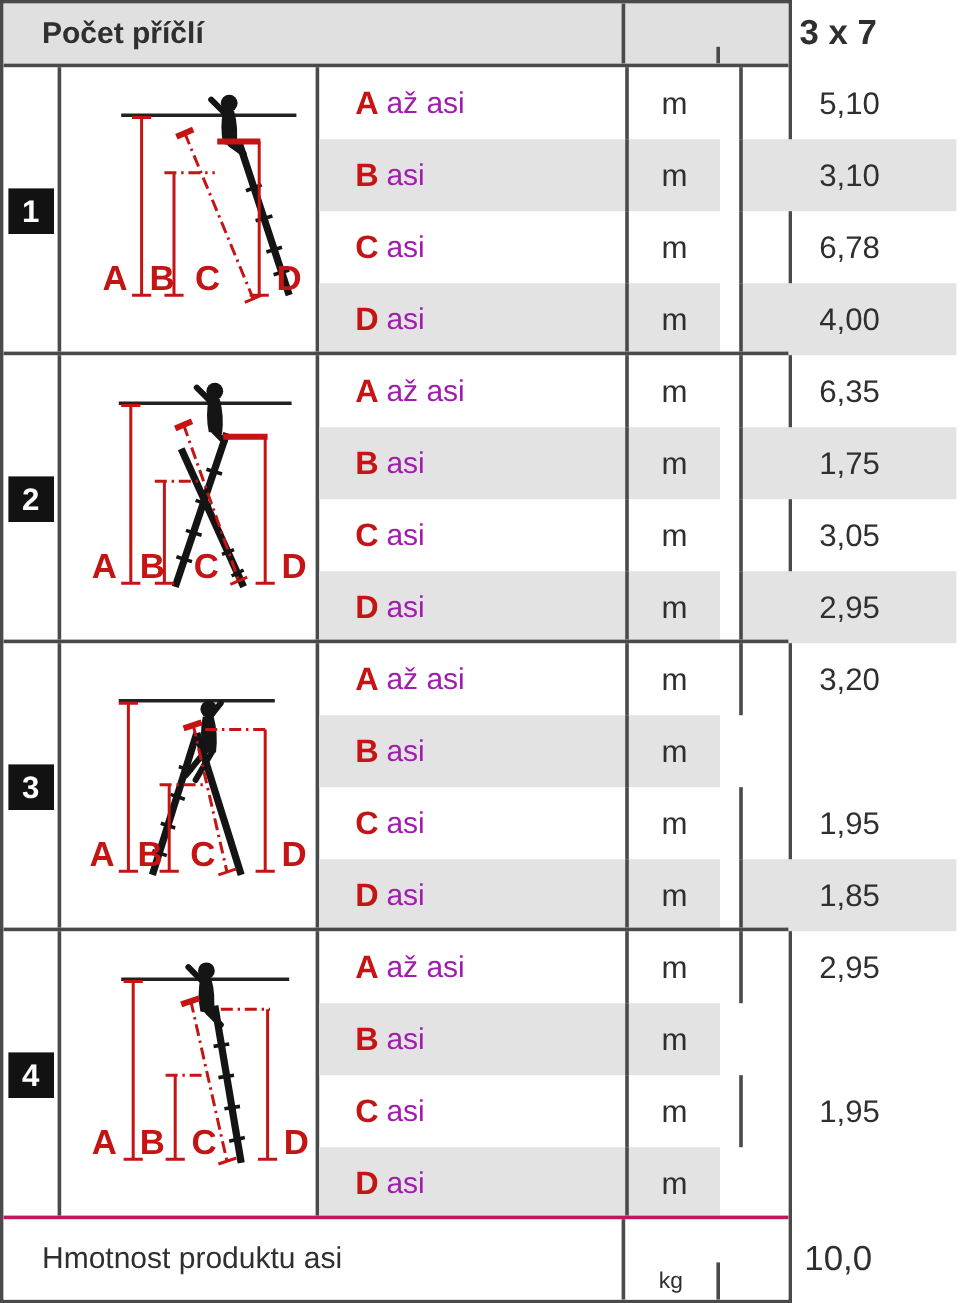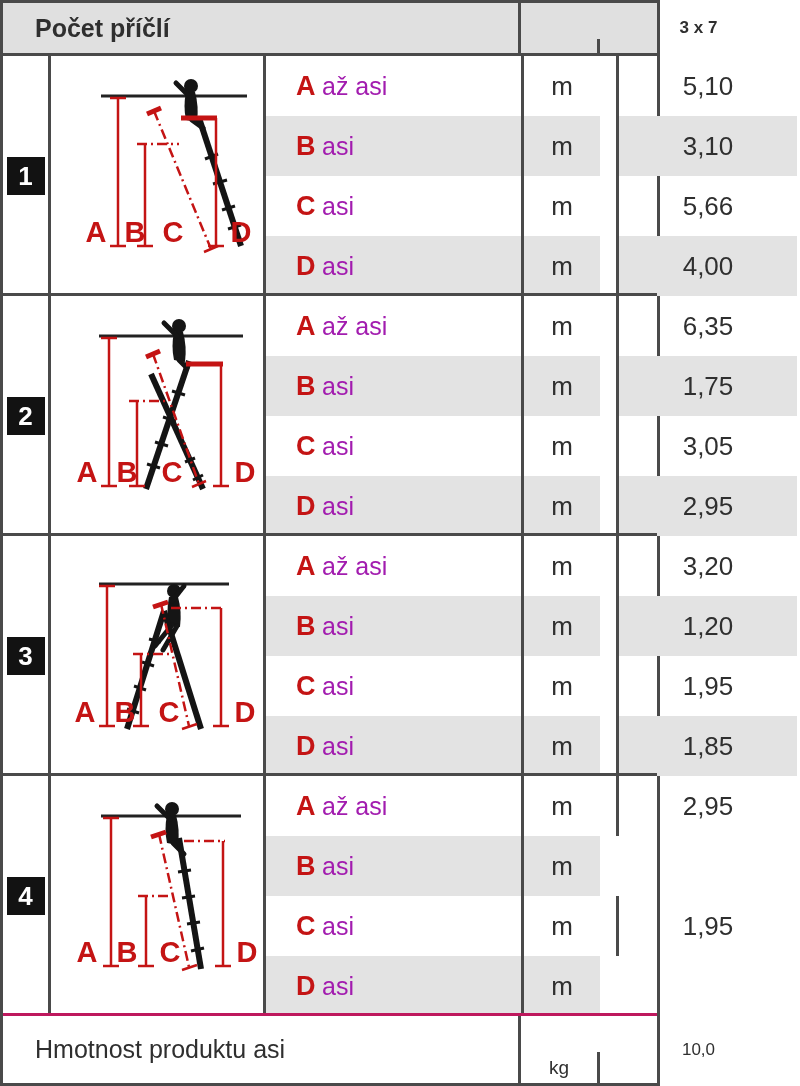--- a/index.html
+++ b/index.html
@@ -32,21 +32,21 @@
   }
   .header-row .c1 { font-weight:bold; }
   .bar-row .c2 {
     border-right:3px solid #4a4a4a;
     display:flex; align-items:center; justify-content:center;
     font-size:19px;
     margin-top:36px;
   }
   .bar-row .c3 {
     display:flex; align-items:center; justify-content:center;
-    font-size:17px;
+    font-size:29px;
   }
   .header-row .c3 { font-weight:bold; }
   
   .section {
     height:240px; flex:0 0 auto;
     border-top:3px solid #4a4a4a;
     display:grid;
     grid-template-columns:48px 215px 255px 79px 197px;
     grid-template-rows:repeat(4,60px);
     background:#fff;
@@ -174,21 +174,21 @@
         <span class="letter">B</span>
         <span class="label-text">asi</span>
       </div>
     <div class="unit-cell alt">m</div>
     <div class="value-cell alt">3,10</div>
     <div class="label-cell">
         <span class="letter">C</span>
         <span class="label-text">asi</span>
       </div>
     <div class="unit-cell">m</div>
-    <div class="value-cell">5,66</div>
+    <div class="value-cell">6,78</div>
     <div class="label-cell alt">
         <span class="letter">D</span>
         <span class="label-text">asi</span>
       </div>
     <div class="unit-cell alt">m</div>
     <div class="value-cell alt">4,00</div>
   </div>
 
   <div class="section">
     <div class="badge-cell">
@@ -317,21 +317,20 @@
         <span class="letter">A</span>
         <span class="label-text">až asi</span>
       </div>
     <div class="unit-cell">m</div>
     <div class="value-cell">3,20</div>
     <div class="label-cell alt">
         <span class="letter">B</span>
         <span class="label-text">asi</span>
       </div>
     <div class="unit-cell alt">m</div>
-    <div class="value-cell alt">1,20</div>
     <div class="label-cell">
         <span class="letter">C</span>
         <span class="label-text">asi</span>
       </div>
     <div class="unit-cell">m</div>
     <div class="value-cell">1,95</div>
     <div class="label-cell alt">
         <span class="letter">D</span>
         <span class="label-text">asi</span>
       </div>

